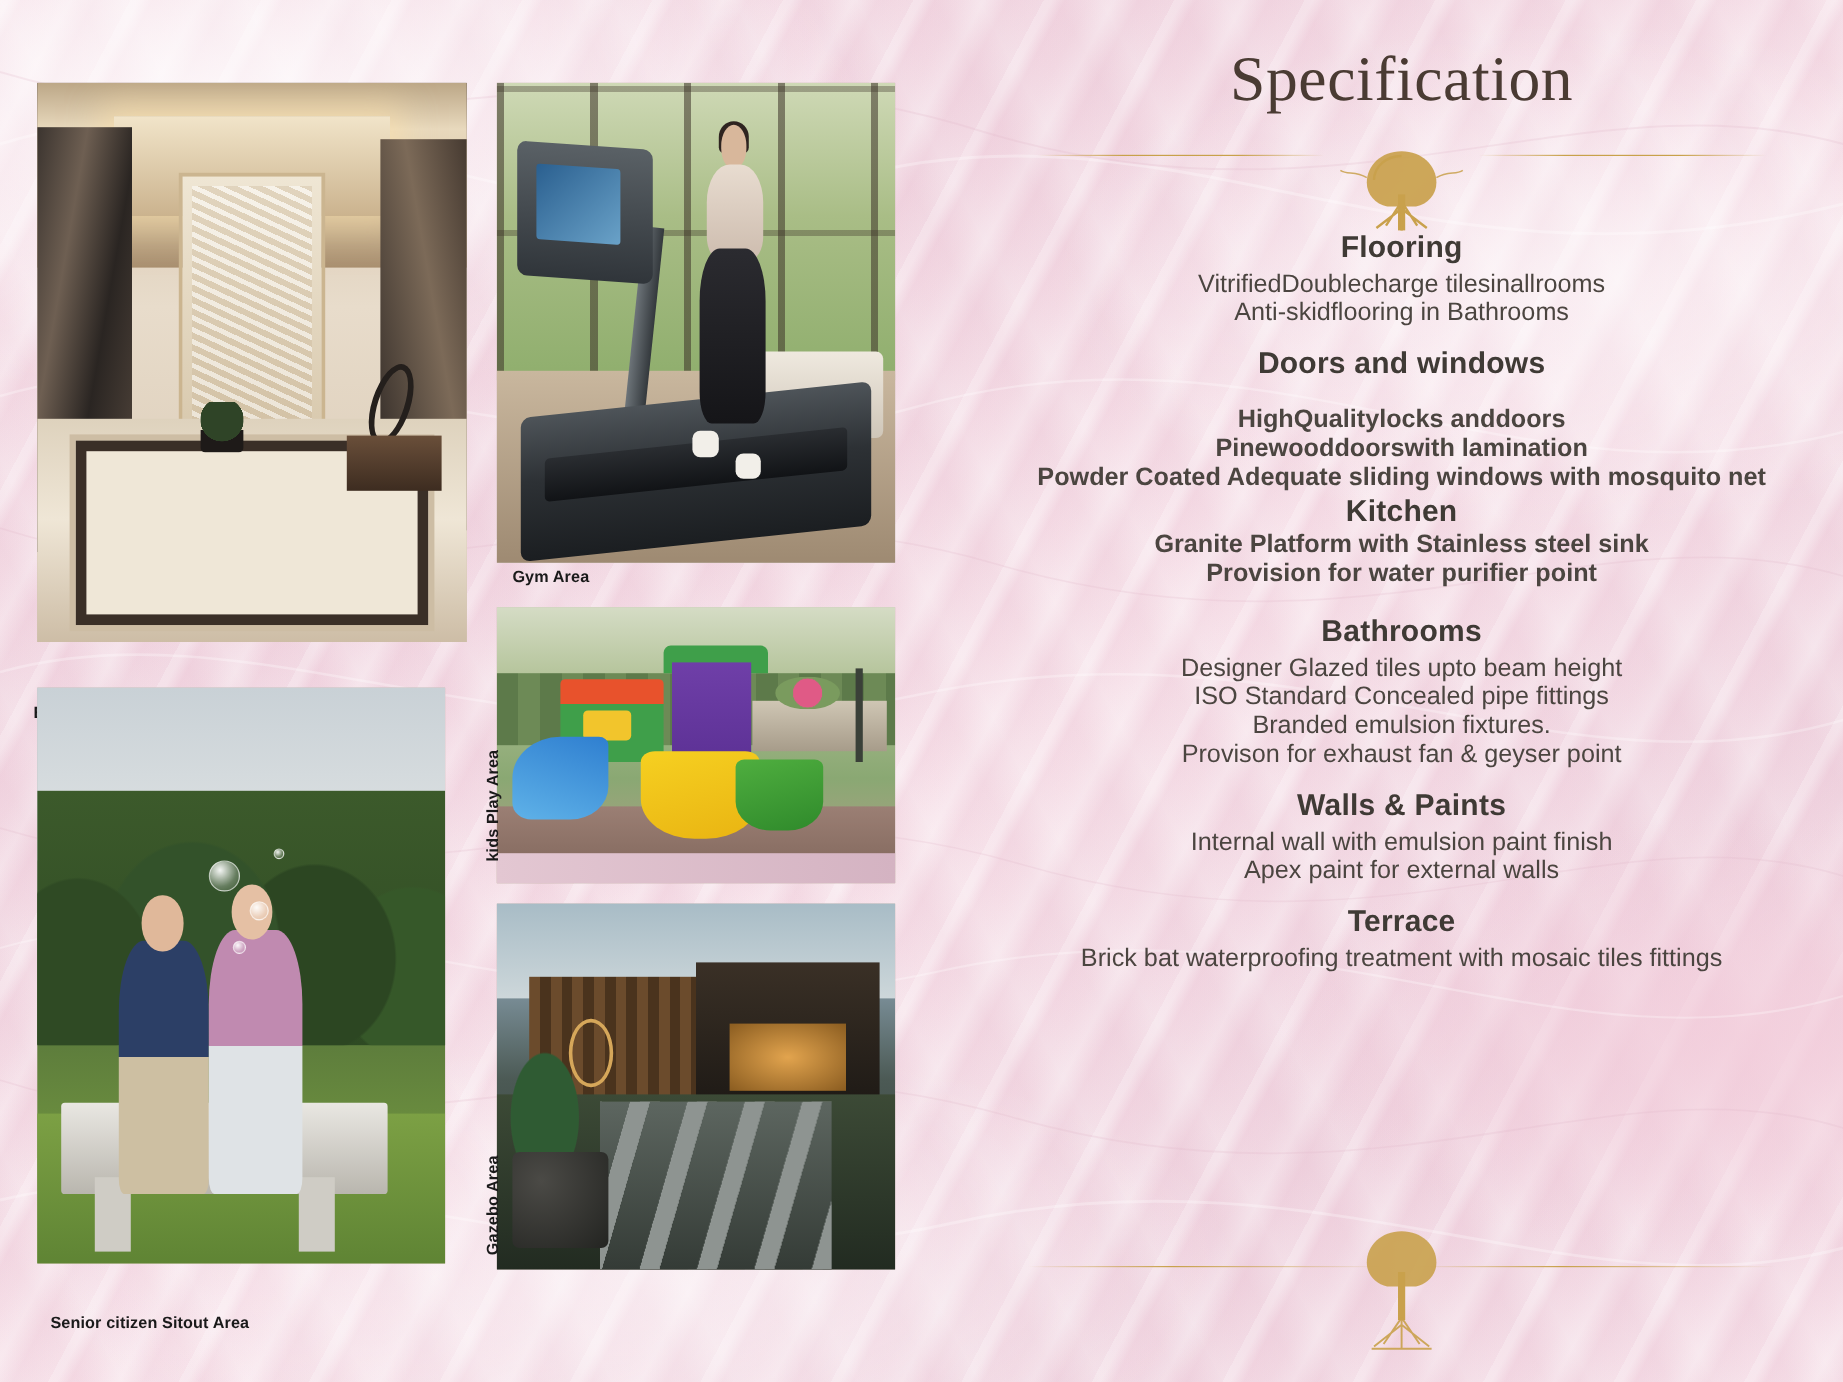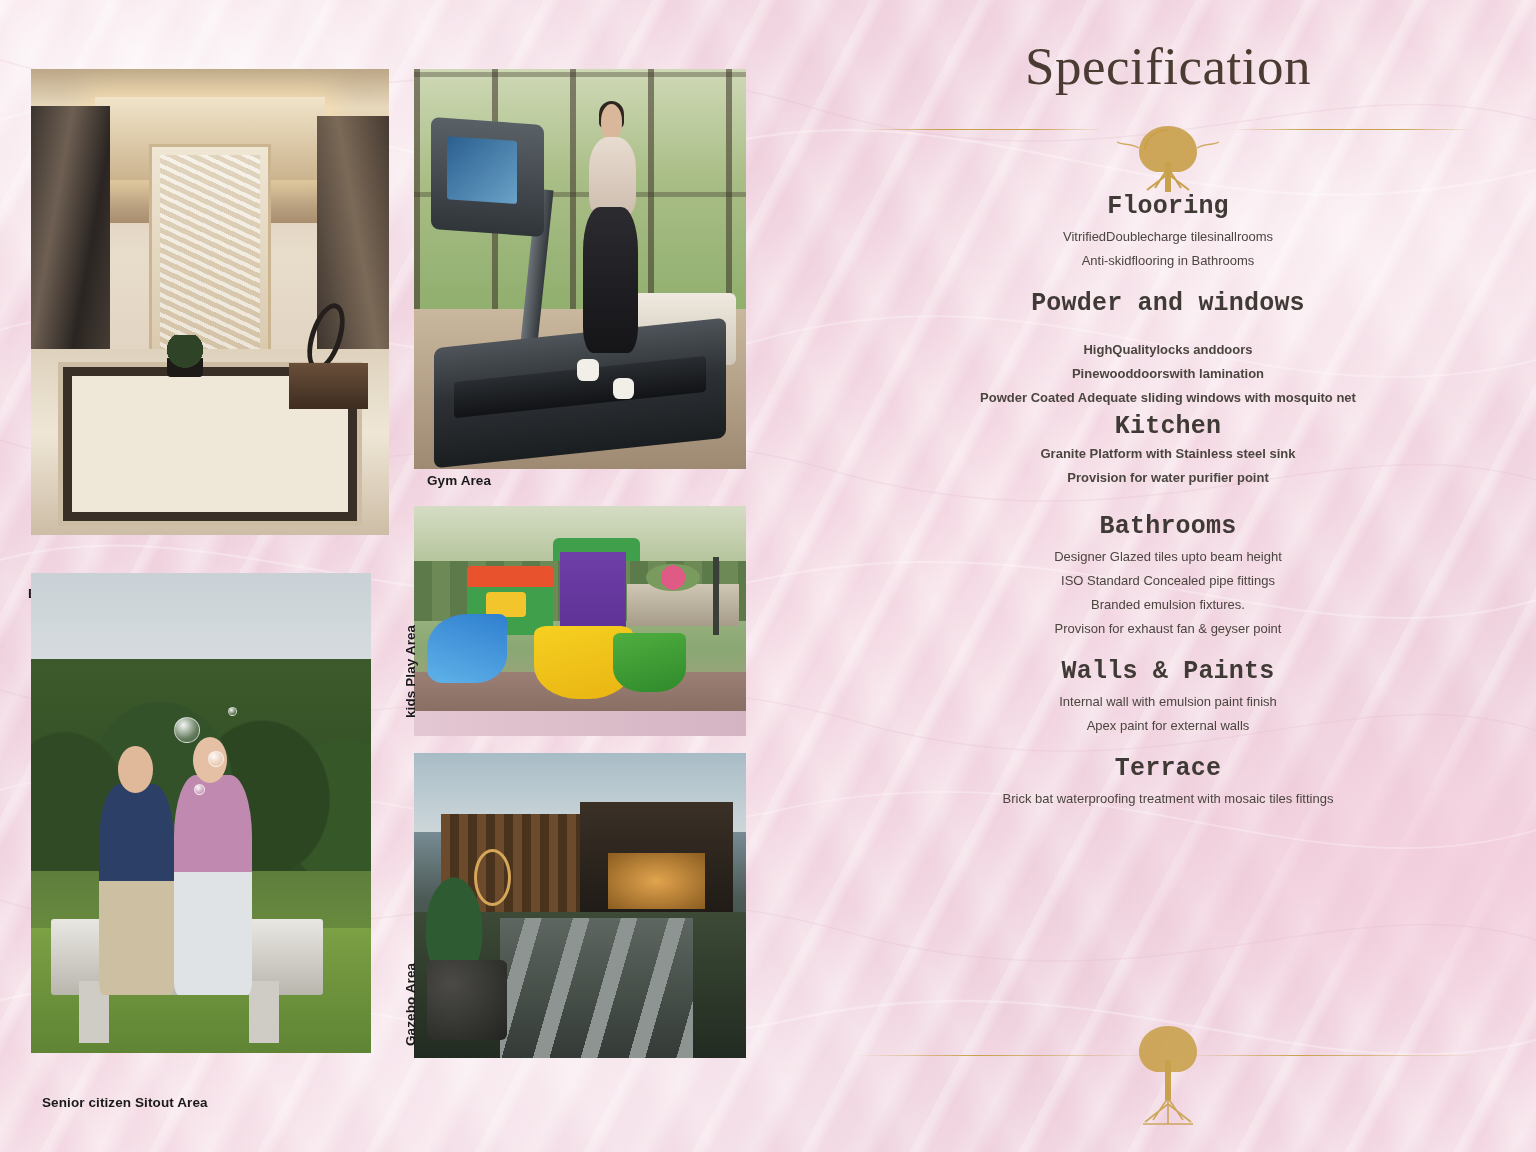--- a/index.html
+++ b/index.html
@@ -314,25 +314,24 @@
 
   .sections { position: absolute; top: 192px; left: 0; width: 100%; }
 
   .sec { text-align: center; }
   .sec h3 {
     margin: 0;
     font-size: 25px;
     font-weight: bold;
     color: #3f3a35;
     letter-spacing: 0.2px;
-    font-family: Liberation Mono, monospace;
   }
   .sec p {
     margin: 0;
-    font-size: 13px;
+    font-size: 21px;
     line-height: 24px;
     color: #4b4540;
   }
   .sec .lines { margin-top: 4px; }
   .sec.gap-lg { margin-top: 22px; }
   .sec.gap-md { margin-top: 16px; }
   .sec.gap-xs { margin-top: 2px; }
   .sec .wide { white-space: nowrap; }
 </style>
 </head>
@@ -474,21 +473,21 @@
 
       <div class="sec">
         <h3>Flooring</h3>
         <div class="lines">
           <p>VitrifiedDoublecharge tilesinallrooms</p>
           <p>Anti-skidflooring in Bathrooms</p>
         </div>
       </div>
 
       <div class="sec gap-md">
-        <h3>Powder and windows</h3>
+        <h3>Doors and windows</h3>
         <div class="lines" style="margin-top:20px;font-weight:bold;">
           <p>HighQualitylocks anddoors</p>
           <p>Pinewooddoorswith lamination</p>
           <p class="wide">Powder Coated Adequate sliding windows with mosquito net</p>
         </div>
       </div>
 
       <div class="sec gap-xs">
         <h3>Kitchen</h3>
         <div class="lines" style="margin-top:1px;font-weight:bold;">

